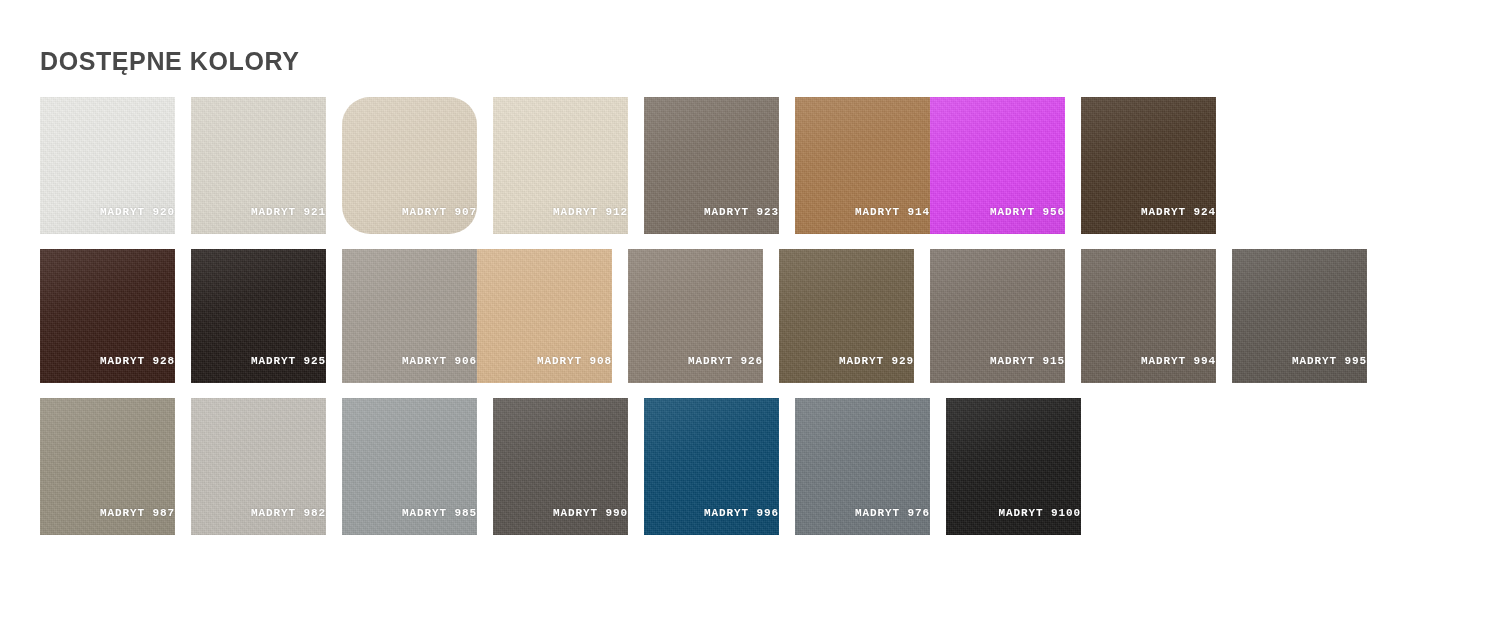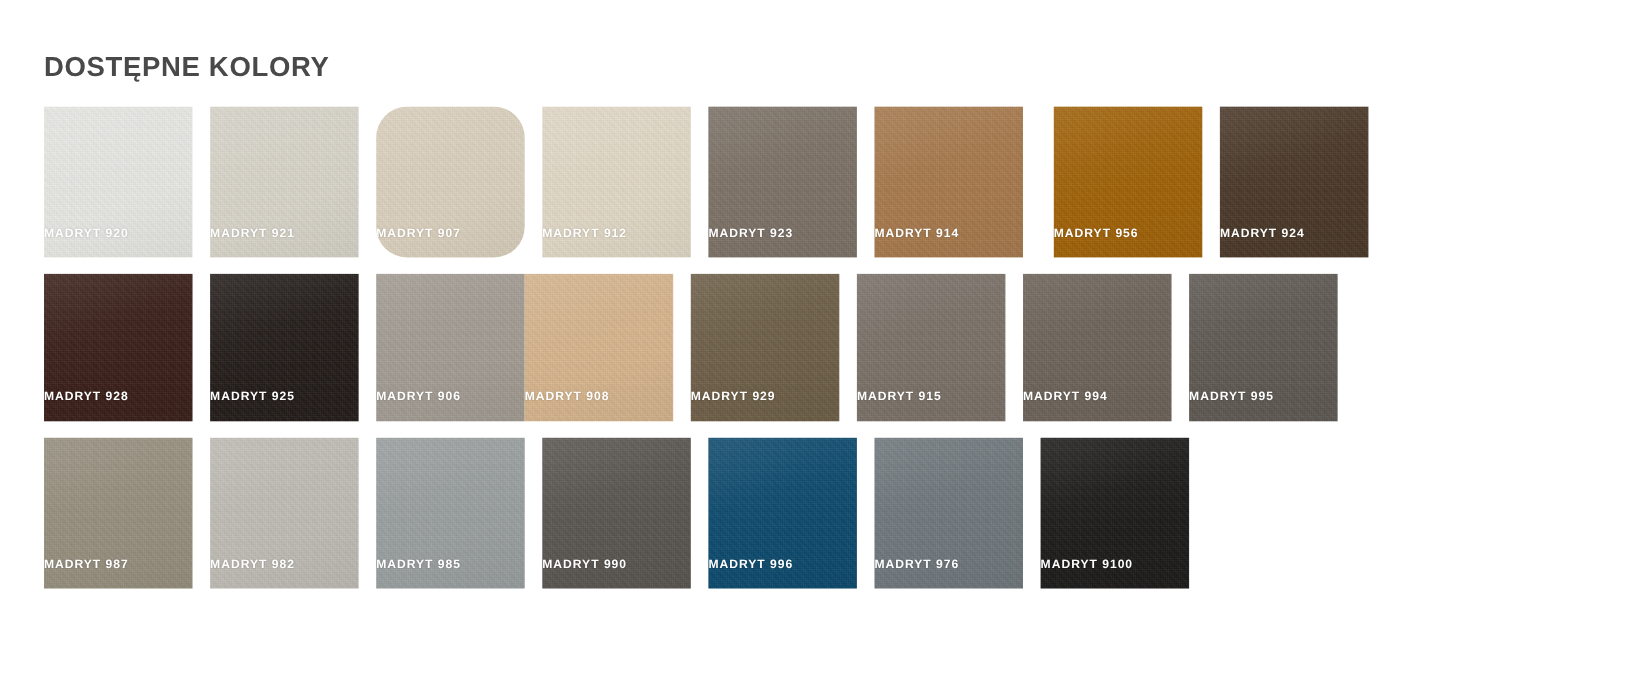--- a/index.html
+++ b/index.html
@@ -100,29 +100,30 @@
       rgba(255,255,255,0.02) 38%,
       rgba(0,0,0,0.00) 62%,
       rgba(0,0,0,0.045) 100%);
   }
 
   .swatch-label {
     position: absolute;
     left: 0;
     right: 0;
     bottom: 16px;
-    text-align: left;
+    text-align: right;
     font-size: 11px;
     font-weight: 700;
     letter-spacing: 0.9px;
     color: #ffffff;
     text-transform: uppercase;
     white-space: nowrap;
     text-shadow: 0 0 2px rgba(0,0,0,0.22);
     z-index: 2;
+    font-family: Liberation Mono, monospace;
   }
 </style>
 </head>
 <body>
 
 <div class="page">
 
   <h1 class="page-title">DOSTĘPNE KOLORY</h1>
 
   <div class="swatch-grid">
@@ -161,21 +162,21 @@
             <div class="swatch-sheen"></div>
             <span class="swatch-label">MADRYT 923</span>
           </div>
         </div>
         <div class="swatch-block">
           <div class="swatch" style="background-color: rgb(168, 122, 77);">
             <div class="swatch-texture"></div>
             <div class="swatch-sheen"></div>
             <span class="swatch-label">MADRYT 914</span>
           </div>
-          <div class="swatch" style="background-color: #a16207; margin-left: 28px;">
+          <div class="swatch" style="background-color: #d946ef;">
             <div class="swatch-texture"></div>
             <div class="swatch-sheen"></div>
             <span class="swatch-label">MADRYT 956</span>
           </div>
         </div>
         <div class="swatch-block">
           <div class="swatch" style="background-color: rgb(74, 56, 40);">
             <div class="swatch-texture"></div>
             <div class="swatch-sheen"></div>
             <span class="swatch-label">MADRYT 924</span>
@@ -203,20 +204,27 @@
             <div class="swatch-sheen"></div>
             <span class="swatch-label">MADRYT 906</span>
           </div>
           <div class="swatch" style="background-color: rgb(216, 182, 142);">
             <div class="swatch-texture"></div>
             <div class="swatch-sheen"></div>
             <span class="swatch-label">MADRYT 908</span>
           </div>
         </div>
         <div class="swatch-block">
+          <div class="swatch" style="background-color: rgb(141, 130, 118);">
+            <div class="swatch-texture"></div>
+            <div class="swatch-sheen"></div>
+            <span class="swatch-label">MADRYT 926</span>
+          </div>
+        </div>
+        <div class="swatch-block">
           <div class="swatch" style="background-color: rgb(110, 95, 71);">
             <div class="swatch-texture"></div>
             <div class="swatch-sheen"></div>
             <span class="swatch-label">MADRYT 929</span>
           </div>
         </div>
         <div class="swatch-block">
           <div class="swatch" style="background-color: rgb(123, 113, 104);">
             <div class="swatch-texture"></div>
             <div class="swatch-sheen"></div>

